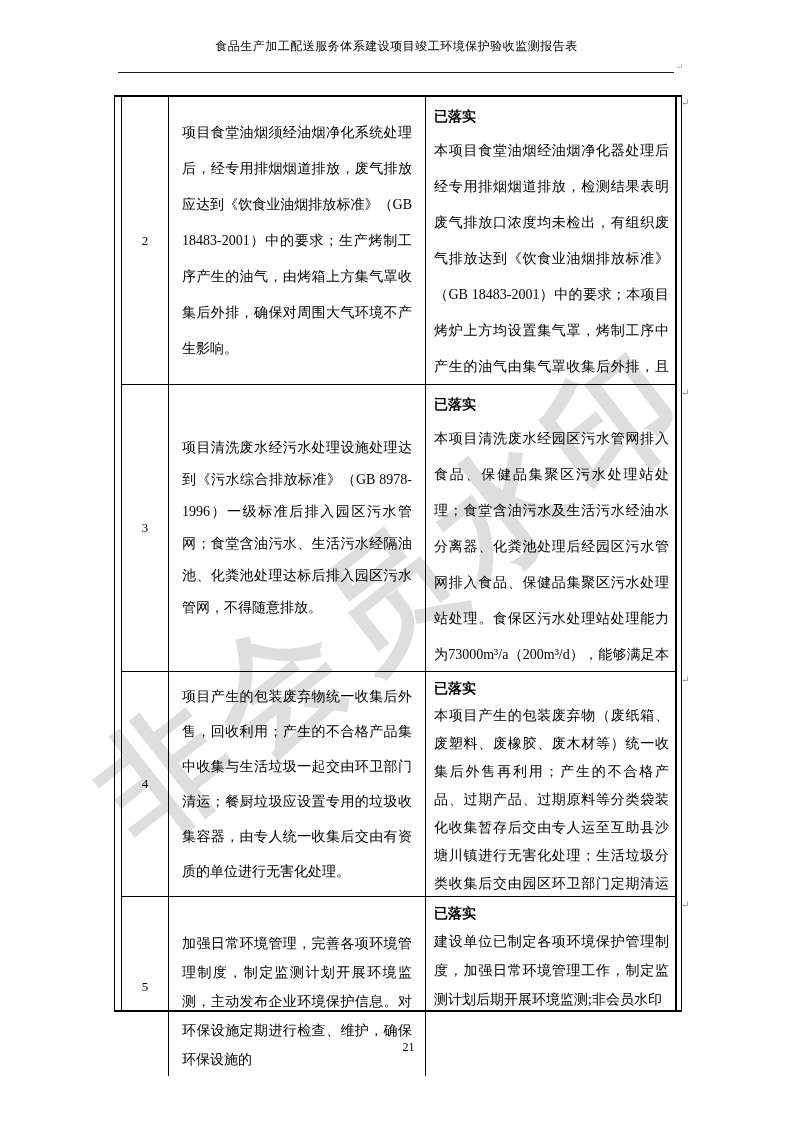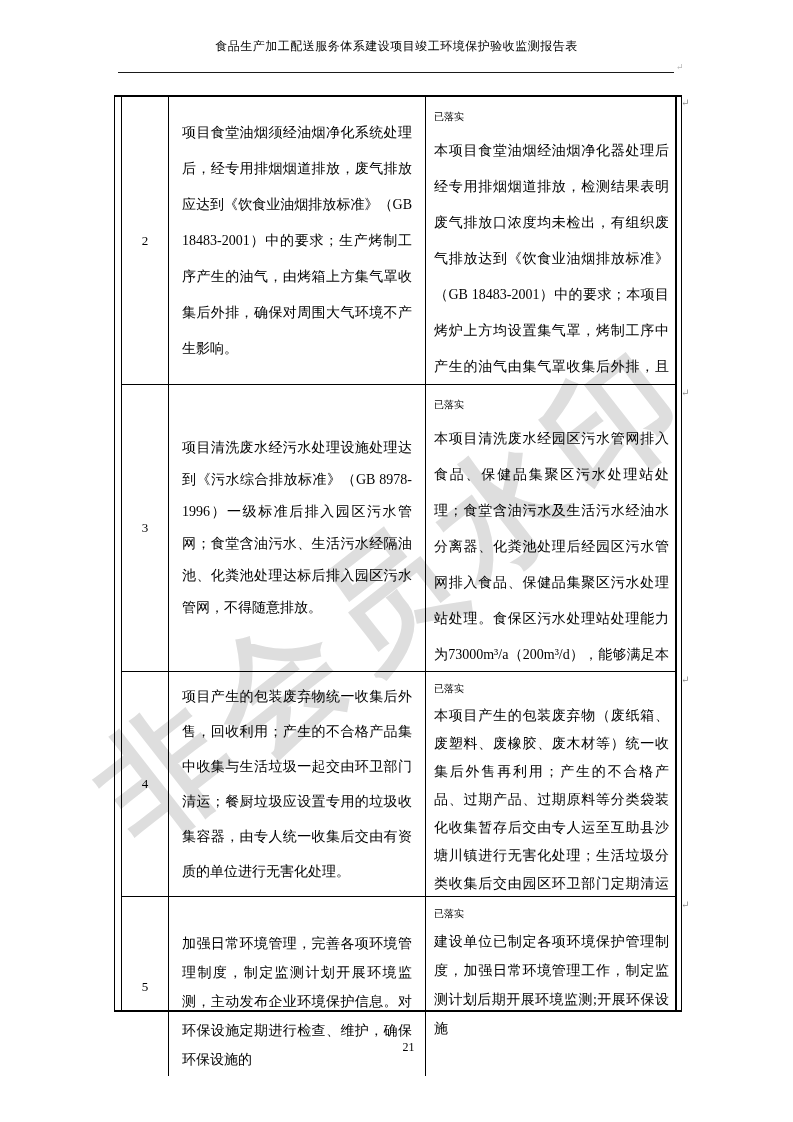--- a/index.html
+++ b/index.html
@@ -53,21 +53,21 @@
   .cell.req{
     border-right:1px solid #000;
     display:flex;align-items:center;
     padding:2px 13px;
   }
   .cell.req p{
     margin:0;font-size:14px;
     text-align:justify;text-justify:inter-ideograph;
   }
   .cell.status{padding:4px 6px 2px 8px;}
-  .status-label{font-weight:normal;font-size:10px;}
+  .status-label{font-weight:bold;font-size:14px;}
   .cell.status p.detail{
     margin:0;font-size:14px;
     text-align:justify;text-justify:inter-ideograph;
   }
   
   .r0 .cell.req p{line-height:36px;}
   .r0 .status-label{line-height:32px;}
   .r0 .detail{line-height:36px;}
   .r1 .cell.req p{line-height:32px;}
   .r1 .status-label{line-height:32px;}
@@ -145,21 +145,21 @@
 
       <div class="trow r3">
         <div class="cell no">
           <span>5</span>
         </div>
         <div class="cell req">
           <p>加强日常环境管理，完善各项环境管理制度，制定监测计划开展环境监测，主动发布企业环境保护信息。对环保设施定期进行检查、维护，确保环保设施的</p>
         </div>
         <div class="cell status">
           <div class="status-label">已落实</div>
-          <p class="detail">建设单位已制定各项环境保护管理制度，加强日常环境管理工作，制定监测计划后期开展环境监测;开展环保设施</p>
+          <p class="detail">建设单位已制定各项环境保护管理制度，加强日常环境管理工作，制定监测计划后期开展环境监测;非会员水印</p>
         </div>
       </div>
 
     </div>
   </div>
 
   <span class="cell-mark m0">↵</span>
   <span class="cell-mark m1">↵</span>
   <span class="cell-mark m2">↵</span>
   <span class="cell-mark m3">↵</span>

